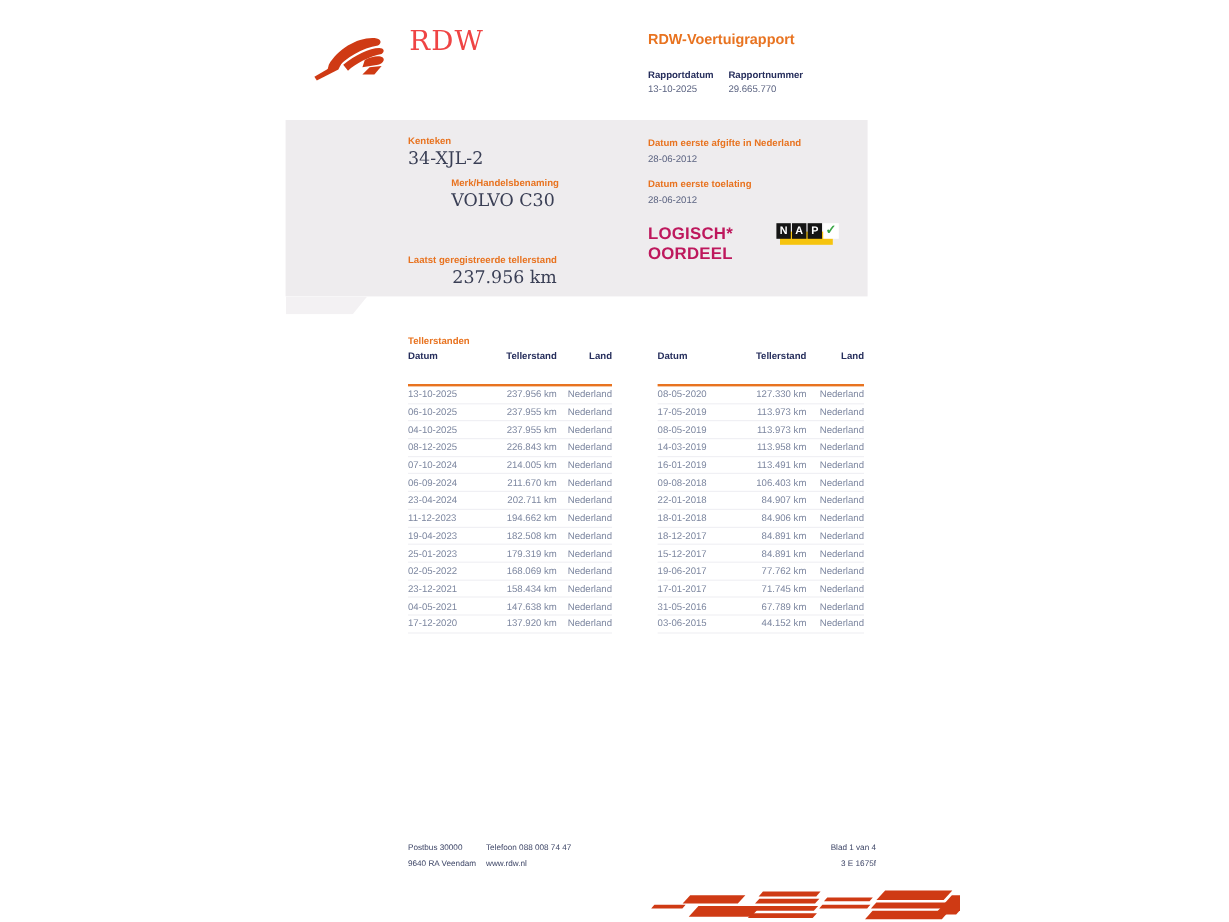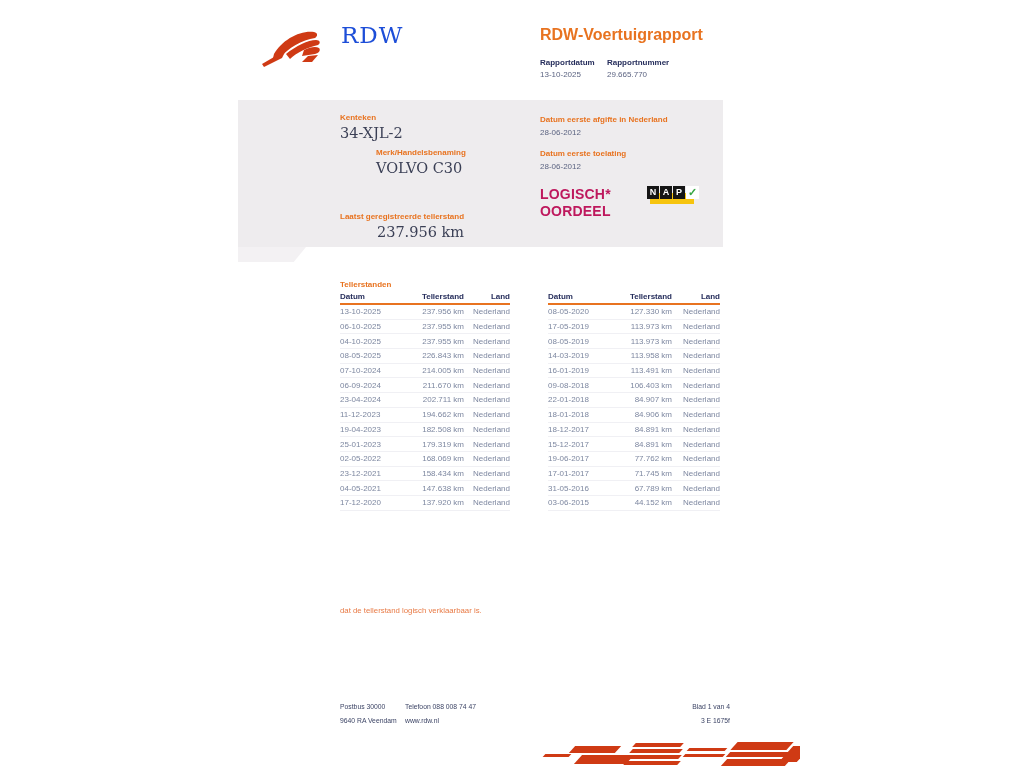--- a/index.html
+++ b/index.html
@@ -3,22 +3,22 @@
 <meta charset="utf-8">
 <style>
   * { margin:0; padding:0; box-sizing:border-box; }
   html,body { width:1024px; height:768px; background:#fff; overflow:hidden;
               font-family:"Liberation Sans", sans-serif; }
   .abs { position:absolute; }
 
   
   #logo-wrap { left:252px; top:24px; width:86px; height:50px; }
   #rdw-wordmark { left:341px; top:22px; font-family:"DejaVu Serif", serif;
-                  font-size:23px; letter-spacing:1px; color:#1d4ed8; font-weight:500; }
-  #report-title { left:540px; top:26px; font-size:16px; font-weight:bold; color:#e87320; }
+                  font-size:23px; letter-spacing:1px; color:#ef4444; font-weight:500; }
+  #report-title { left:540px; top:26px; font-size:12px; font-weight:bold; color:#e87320; }
   .hdr-label { font-size:8px; font-weight:bold; color:#262e5c; }
   .hdr-value { font-size:8px; color:#5c6482; margin-top:3px; }
   #report-date-block { left:540px; top:58px; }
   #report-number-block { left:607px; top:58px; }
 
   
   #panel { left:238px; top:100px; width:485px; height:147px; background:#eeecee; }
   #panel-tab { left:238px; top:247px; width:68px; height:15px; background:#f3f1f3;
                clip-path:polygon(0 0,100% 0,82% 100%,0 100%); }
   .fld-label { font-size:8px; font-weight:bold; color:#e87320; }
@@ -39,21 +39,21 @@
                font-size:9px; font-weight:bold; text-align:center; line-height:13px; }
   #nap .cbox { position:absolute; top:0; left:39px; width:13px; height:13px; background:#fff;
                color:#3aa746; font-size:11px; font-weight:bold; text-align:center; line-height:13px; }
 
   
   #tables-title { left:340px; top:280px; font-size:8px; font-weight:bold; color:#e87320; }
   .ttable { top:292px; }
   #table-left  { left:340px; width:170px; }
   #table-right { left:548px; width:172px; }
   .thead { display:flex; font-size:8px; font-weight:bold; color:#262e5c;
-           border-bottom:2px solid #e87320; padding-bottom:2px;align-items:flex-end; }
+           border-bottom:2px solid #e87320; padding-bottom:19px;align-items:flex-end; }
   .trow  { display:flex; font-size:8px; color:#7d87a0; height:14.7px; align-items:center;
            border-bottom:1px solid #f0f0f4; }
   .c-datum { width:62px; text-align:left; }
   .c-tell  { width:62px; text-align:right; }
   .c-land  { flex:1; text-align:right; }
 
   
   #note { left:340px; top:604px; width:392px; }
   #note-title { font-size:9.5px; font-weight:bold; color:#262e5c; }
   #note-title .ast { font-size:8px; vertical-align:2px; margin-right:2px; }
@@ -151,21 +151,21 @@
         <span class="c-datum">06-10-2025</span>
         <span class="c-tell">237.955 km</span>
         <span class="c-land">Nederland</span>
       </div>
       <div class="trow">
         <span class="c-datum">04-10-2025</span>
         <span class="c-tell">237.955 km</span>
         <span class="c-land">Nederland</span>
       </div>
       <div class="trow">
-        <span class="c-datum">08-05-2025</span>
+        <span class="c-datum">08-12-2025</span>
         <span class="c-tell">226.843 km</span>
         <span class="c-land">Nederland</span>
       </div>
       <div class="trow">
         <span class="c-datum">07-10-2024</span>
         <span class="c-tell">214.005 km</span>
         <span class="c-land">Nederland</span>
       </div>
       <div class="trow">
         <span class="c-datum">06-09-2024</span>
@@ -289,21 +289,20 @@
       </div>
       <div class="trow">
         <span class="c-datum">03-06-2015</span>
         <span class="c-tell">44.152 km</span>
         <span class="c-land">Nederland</span>
       </div>
     </div>
 </div>
 
 <div class="abs" id="note">
-  <div class="note-line" style="margin-top:0">dat de tellerstand logisch verklaarbaar is.</div>
 </div>
 
 <div class="abs foot" id="foot-col1">
   <div>Postbus 30000</div>
   <div>9640 RA Veendam</div>
 </div>
 <div class="abs foot" id="foot-col2">
   <div>Telefoon 088 008 74 47</div>
   <div>www.rdw.nl</div>
 </div>

